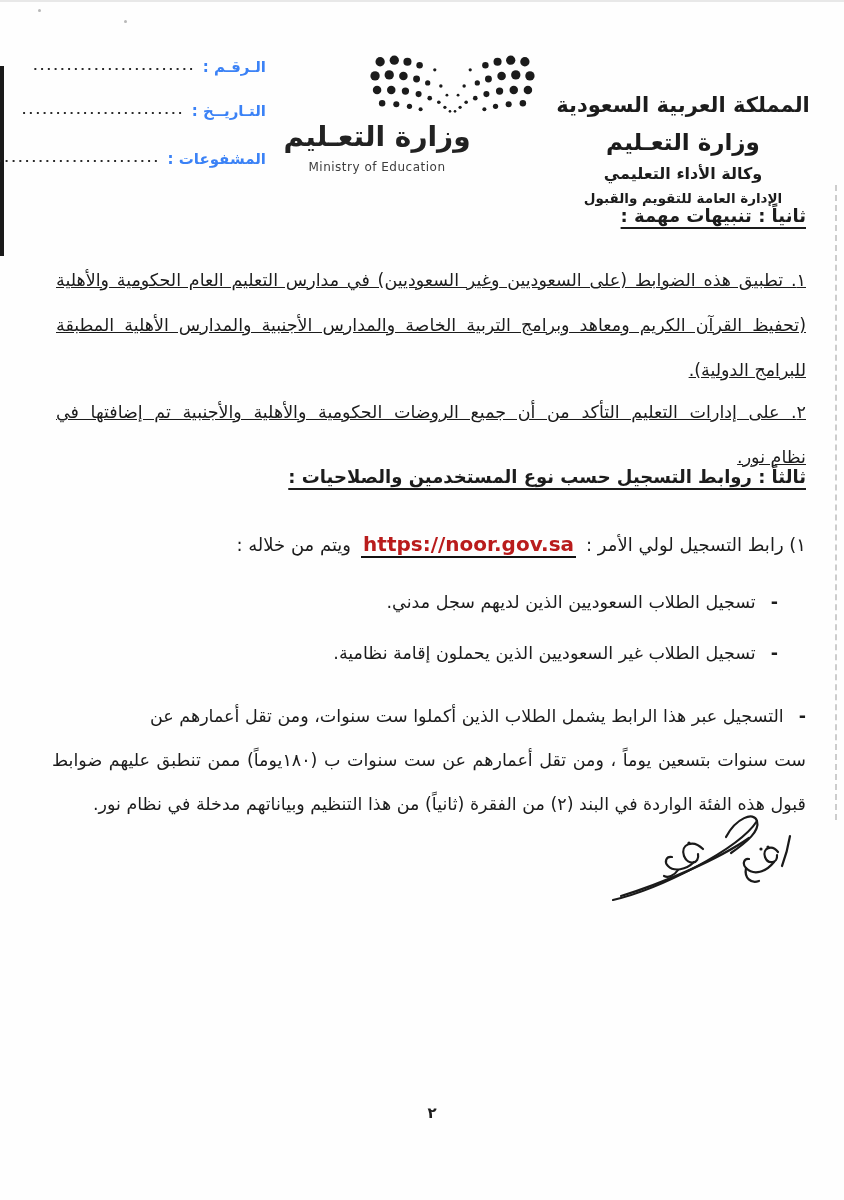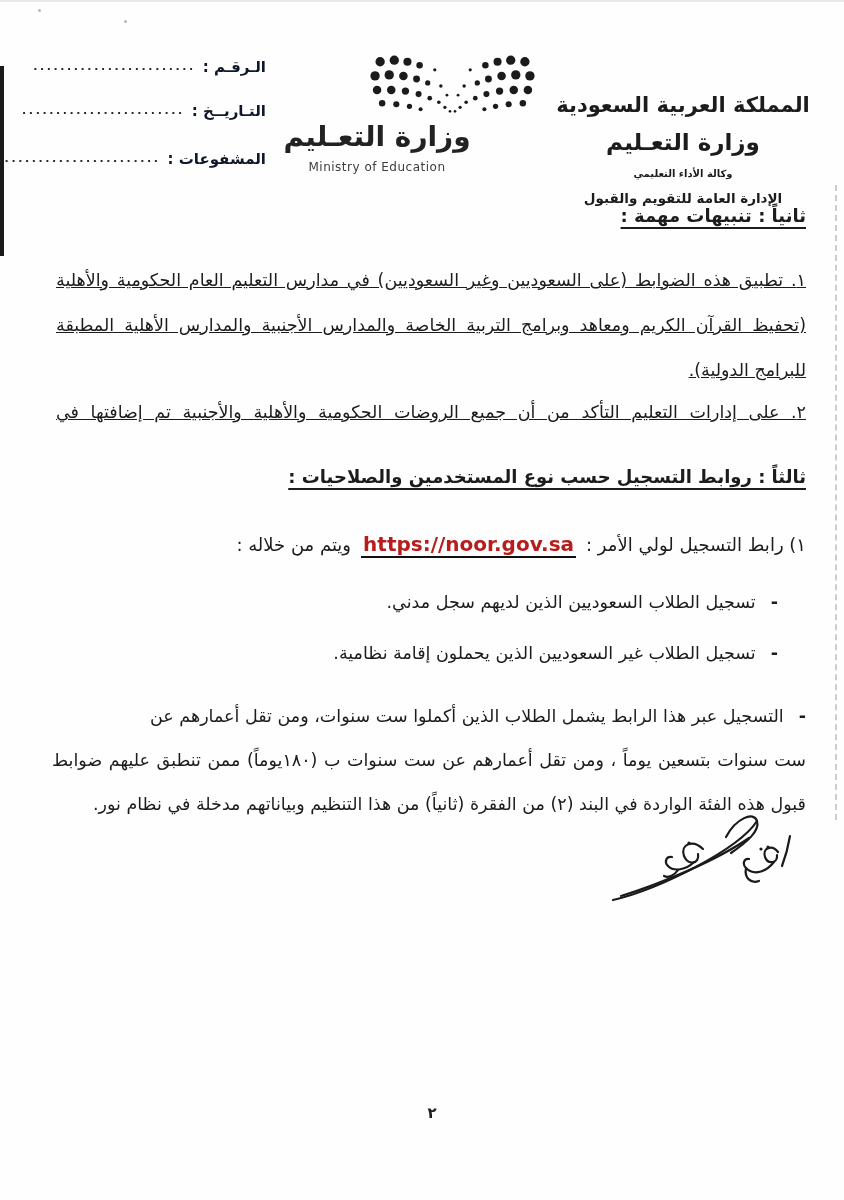--- a/index.html
+++ b/index.html
@@ -11,28 +11,28 @@
   
   .edge-bar{position:absolute;left:0;top:66px;width:4px;height:190px;background:#1a1a1a;}
   .top-hairline{position:absolute;left:0;top:0;width:100%;height:2px;background:#d8d8d8;opacity:.6;}
   .right-dashes{position:absolute;right:7px;top:185px;height:635px;width:0;
     border-right:2px dashed #bdbdbd;opacity:.75;}
   .speck{position:absolute;background:#9a9a9a;width:3px;height:3px;border-radius:50%;opacity:.7;}
 
   
   .hdr-left{position:absolute;left:26px;top:50px;width:240px;direction:rtl;}
   .field-row{position:absolute;right:0;display:flex;align-items:baseline;gap:7px;white-space:nowrap;}
-  .field-label{font-weight:bold;font-size:15px;color:#0f172a;}
+  .field-label{font-weight:bold;font-size:15px;color:#3b82f6;}
   .field-dots{font-size:11px;font-weight:bold;letter-spacing:2.6px;color:#2a2a2a;position:relative;top:-2px;}
 
   
   .hdr-right{position:absolute;right:16px;top:40px;width:290px;text-align:center;direction:rtl;}
   .hr-line1{font-size:21px;font-weight:bold;line-height:34px;margin-top:48px;}
   .hr-line2{font-size:23px;font-weight:bold;line-height:40px;}
-  .hr-line3{font-size:10px;font-weight:bold;line-height:24px;}
+  .hr-line3{font-size:16px;font-weight:bold;line-height:24px;}
   .hr-line4{font-size:13.5px;font-weight:bold;line-height:24px;}
 
   
   .logo-dots{position:absolute;left:370px;top:54px;width:165px;height:60px;}
   .logo-wordmark{position:absolute;left:283px;top:120px;width:188px;text-align:center;
     font-size:28px;font-weight:bold;color:#222;direction:rtl;}
   .logo-subtitle{position:absolute;left:283px;top:160px;width:188px;text-align:center;
     font-size:12px;color:#3d3d3d;letter-spacing:.5px;}
 
   
@@ -141,20 +141,21 @@
   <div class="heading" style="top:205px;">ثانياً : تنبيهات مهمة :</div>
 
   <div class="para" style="top:258px;">
     <div class="pline">١. تطبيق هذه الضوابط (على السعوديين وغير السعوديين) في مدارس التعليم العام الحكومية والأهلية</div>
     <div class="pline">(تحفيظ القرآن الكريم ومعاهد وبرامج التربية الخاصة والمدارس الأجنبية والمدارس الأهلية المطبقة</div>
     <div class="pline-last">للبرامج الدولية).</div>
   </div>
 
   <div class="para" style="top:390px;">
     <div class="pline">٢. على إدارات التعليم التأكد من أن جميع الروضات الحكومية والأهلية والأجنبية تم إضافتها في</div>
+    <div class="pline-last">نظام نور.</div>
   </div>
 
   <div class="heading" style="top:466px;">ثالثاً : روابط التسجيل حسب نوع المستخدمين والصلاحيات :</div>
 
   <div class="link-line" style="top:532px;">
     <span>١) رابط التسجيل لولي الأمر :</span>
     <span class="url">https://noor.gov.sa</span>
     <span>ويتم من خلاله :</span>
   </div>
 

